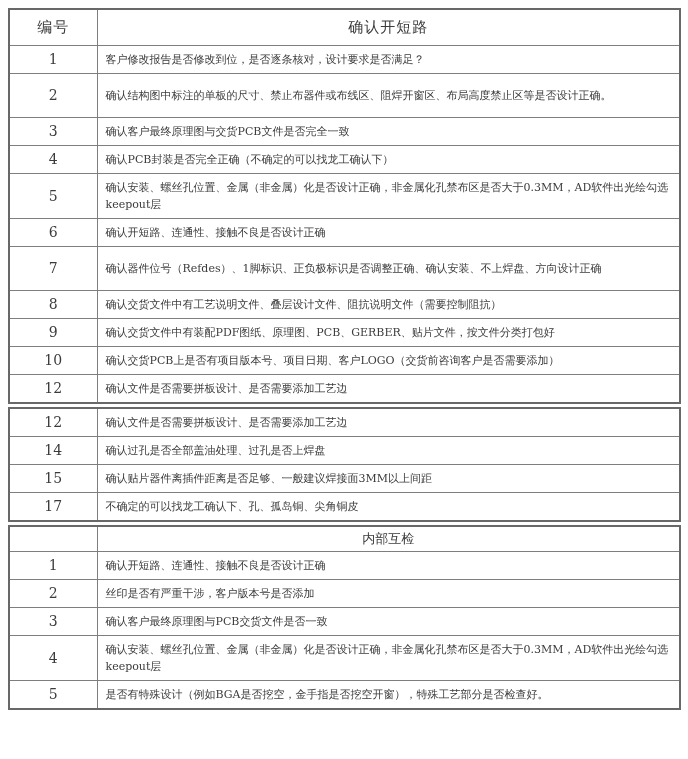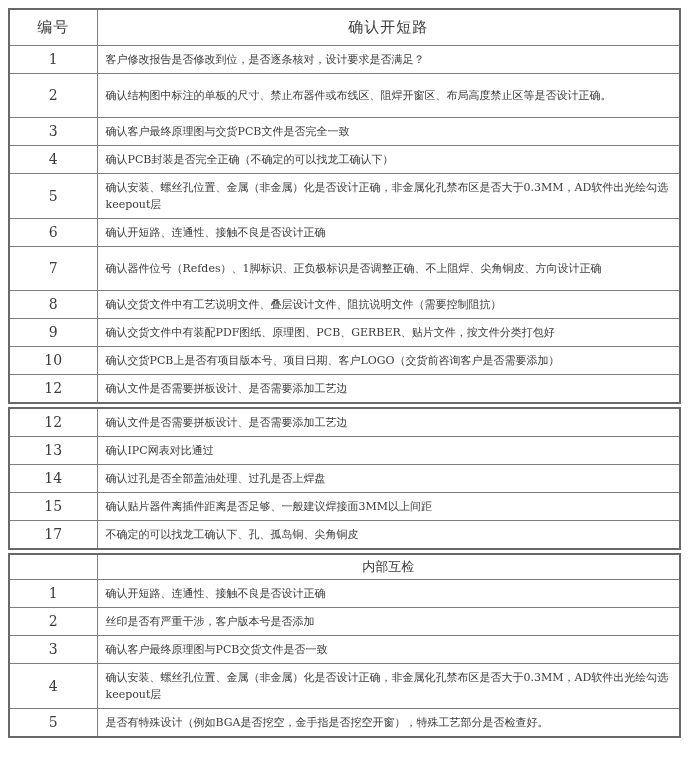--- a/index.html
+++ b/index.html
@@ -80,21 +80,21 @@
     <tr class="double">
       <td class="num-cell">5</td>
       <td class="text-cell">确认安装、螺丝孔位置、金属（非金属）化是否设计正确，非金属化孔禁布区是否大于0.3MM，AD软件出光绘勾选keepout层</td>
     </tr>
     <tr class="single">
       <td class="num-cell">6</td>
       <td class="text-cell">确认开短路、连通性、接触不良是否设计正确</td>
     </tr>
     <tr class="double">
       <td class="num-cell">7</td>
-      <td class="text-cell">确认器件位号（Refdes）、1脚标识、正负极标识是否调整正确、不上阻焊、尖角铜皮、方向设计正确</td>
+      <td class="text-cell">确认器件位号（Refdes）、1脚标识、正负极标识是否调整正确、确认安装、不上焊盘、方向设计正确</td>
     </tr>
     <tr class="single">
       <td class="num-cell">8</td>
       <td class="text-cell">确认交货文件中有工艺说明文件、叠层设计文件、阻抗说明文件（需要控制阻抗）</td>
     </tr>
     <tr class="single">
       <td class="num-cell">9</td>
       <td class="text-cell">确认交货文件中有装配PDF图纸、原理图、PCB、GERBER、贴片文件，按文件分类打包好</td>
     </tr>
     <tr class="single">
@@ -110,24 +110,20 @@
 
   <table class="check-table">
     <colgroup>
         <col class="c-num">
         <col class="c-item">
       </colgroup>
     <tbody>
         <tr class="single">
       <td class="num-cell">12</td>
       <td class="text-cell">确认文件是否需要拼板设计、是否需要添加工艺边</td>
-    </tr>
-    <tr class="single">
-      <td class="num-cell">13</td>
-      <td class="text-cell">确认IPC网表对比通过</td>
     </tr>
     <tr class="single">
       <td class="num-cell">14</td>
       <td class="text-cell">确认过孔是否全部盖油处理、过孔是否上焊盘</td>
     </tr>
     <tr class="single">
       <td class="num-cell">15</td>
       <td class="text-cell">确认贴片器件离插件距离是否足够、一般建议焊接面3MM以上间距</td>
     </tr>
     <tr class="single">

